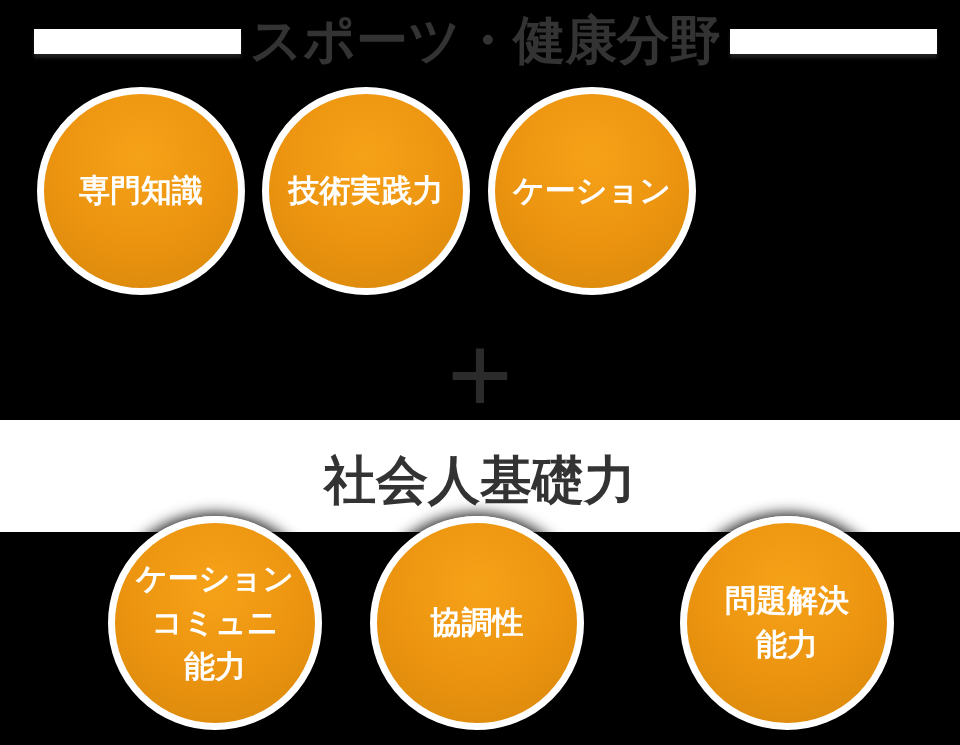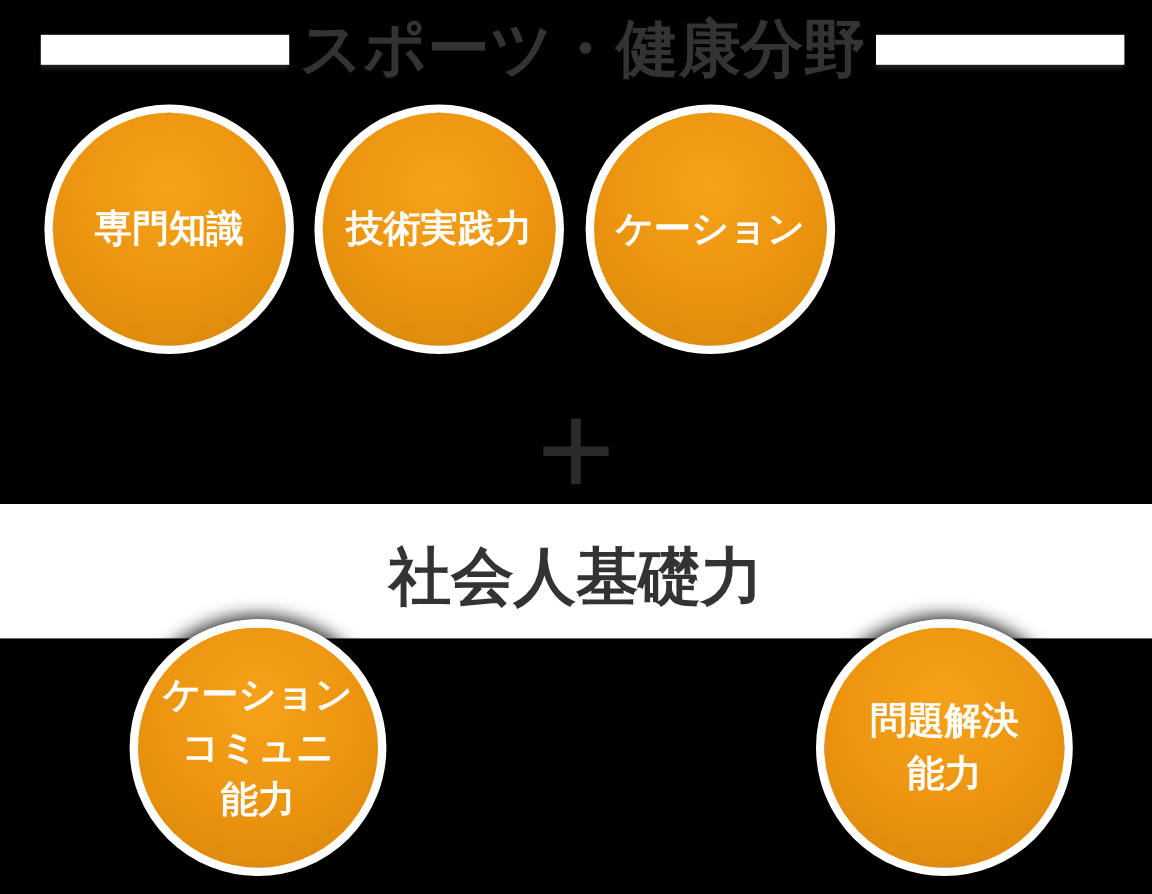--- a/index.html
+++ b/index.html
@@ -91,19 +91,22 @@
     <div class="section-title">社会人基礎力</div>
     <div class="title-dash"></div>
   </div>
 
   <div class="circle lg" style="left:108px;top:516px;">
     <span>ケーション</span>
     <span>コミュニ</span>
     <span>能力</span>
   </div>
 
+  <div class="circle lg" style="left:370px;top:516px;">
+    <span>協調性</span>
+  </div>
 
   <div class="circle lg" style="left:680px;top:516px;text-align:right;">
     <span>問題解決</span>
     <span>能力</span>
   </div>
 
 </div>
 
 </body></html>

